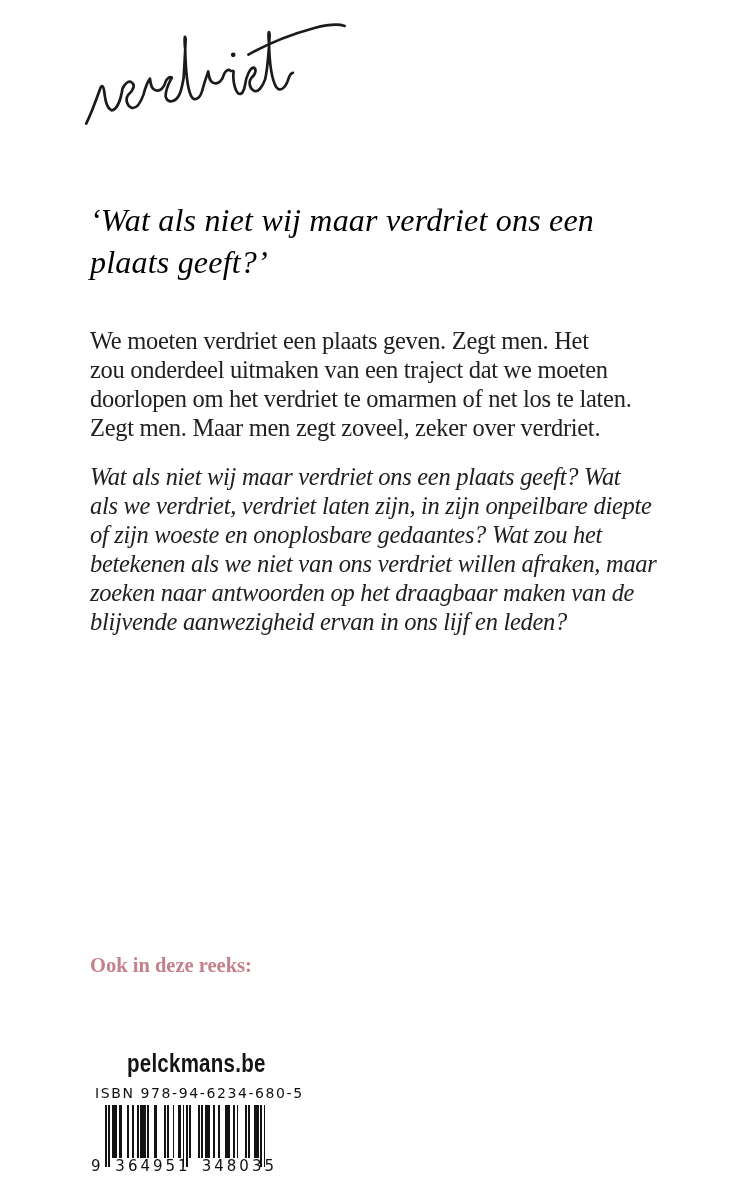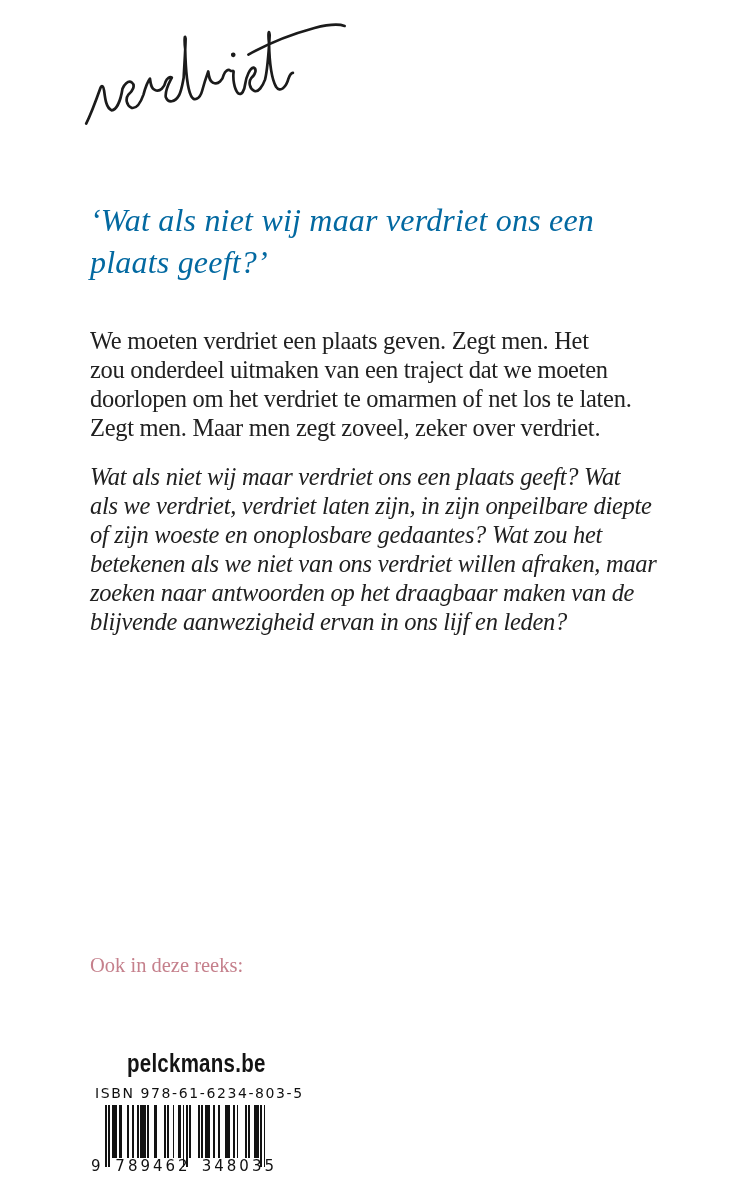--- a/index.html
+++ b/index.html
@@ -19,21 +19,21 @@
     transform-origin:0 100%;
   }
   .script-wrap svg{display:block;width:282px;height:104px;}
   .script-wrap path{fill:none;stroke:#1b1b1b;stroke-width:1.6;stroke-linecap:round;stroke-linejoin:round;}
   
   .quote{
     position:absolute;left:90px;top:199px;width:600px;
     font-style:italic;
     font-size:32px;line-height:42px;
     letter-spacing:0.2px;
-    color:#0369a1;
+    color:#000000;
     white-space:pre-line;
   }
   
   .para{
     position:absolute;left:90px;width:640px;
     font-size:24.5px;line-height:29px;letter-spacing:-0.3px;
     color:#212121;
     white-space:pre-line;
   }
   .para1{top:326px;}
@@ -41,21 +41,21 @@
   
   .small-serif{
     position:absolute;left:90px;width:650px;
     font-size:19.5px;line-height:26.5px;letter-spacing:-0.3px;
     color:#212121;
     white-space:pre-line;
   }
   .bio{top:790px;}
   .series{top:925px;}
   .series-heading{
-    font-weight:normal;color:#c5808c;
+    font-weight:bold;color:#c5808c;
     font-size:20.5px;line-height:26px;
     letter-spacing:0;
     margin:0 0 4px 0;
   }
   .series-list{
     font-size:19.5px;line-height:26.5px;letter-spacing:-0.3px;
     white-space:pre-line;
   }
   
   .publisher{
@@ -133,21 +133,21 @@
 zoeken naar antwoorden op het draagbaar maken van de
 blijvende aanwezigheid ervan in ons lijf en leden?</div>
 
 
   <div class="small-serif series">
     <div class="series-heading">Ook in deze reeks:</div>
   </div>
 
   <div class="publisher">pelckmans.be</div>
 
-  <div class="isbn">ISBN 978-61-6234-803-5</div>
+  <div class="isbn">ISBN 978-94-6234-680-5</div>
 
   <div class="barcode">
     <div class="barcode-bars">
         <div class="bar guard" style="background: rgb(19, 19, 19);"></div>
         <div class="bar guard" style="background: transparent;"></div>
         <div class="bar guard" style="background: rgb(19, 19, 19);"></div>
         <div class="bar" style="background: transparent;"></div>
         <div class="bar" style="background: rgb(19, 19, 19);"></div>
         <div class="bar" style="background: rgb(19, 19, 19);"></div>
         <div class="bar" style="background: rgb(19, 19, 19);"></div>
@@ -235,18 +235,18 @@
         <div class="bar" style="background: rgb(19, 19, 19);"></div>
         <div class="bar" style="background: rgb(19, 19, 19);"></div>
         <div class="bar" style="background: rgb(19, 19, 19);"></div>
         <div class="bar" style="background: transparent;"></div>
         <div class="bar guard" style="background: rgb(19, 19, 19);"></div>
         <div class="bar guard" style="background: transparent;"></div>
         <div class="bar guard" style="background: rgb(19, 19, 19);"></div>
       </div>
     <div class="barcode-digits">
       <span class="bc-first">9</span>
-      <span class="bc-g1">789462</span>
+      <span class="bc-g1">364951</span>
       <span class="bc-g2">348035</span>
     </div>
   </div>
 
 </div>
 
 </body></html>

